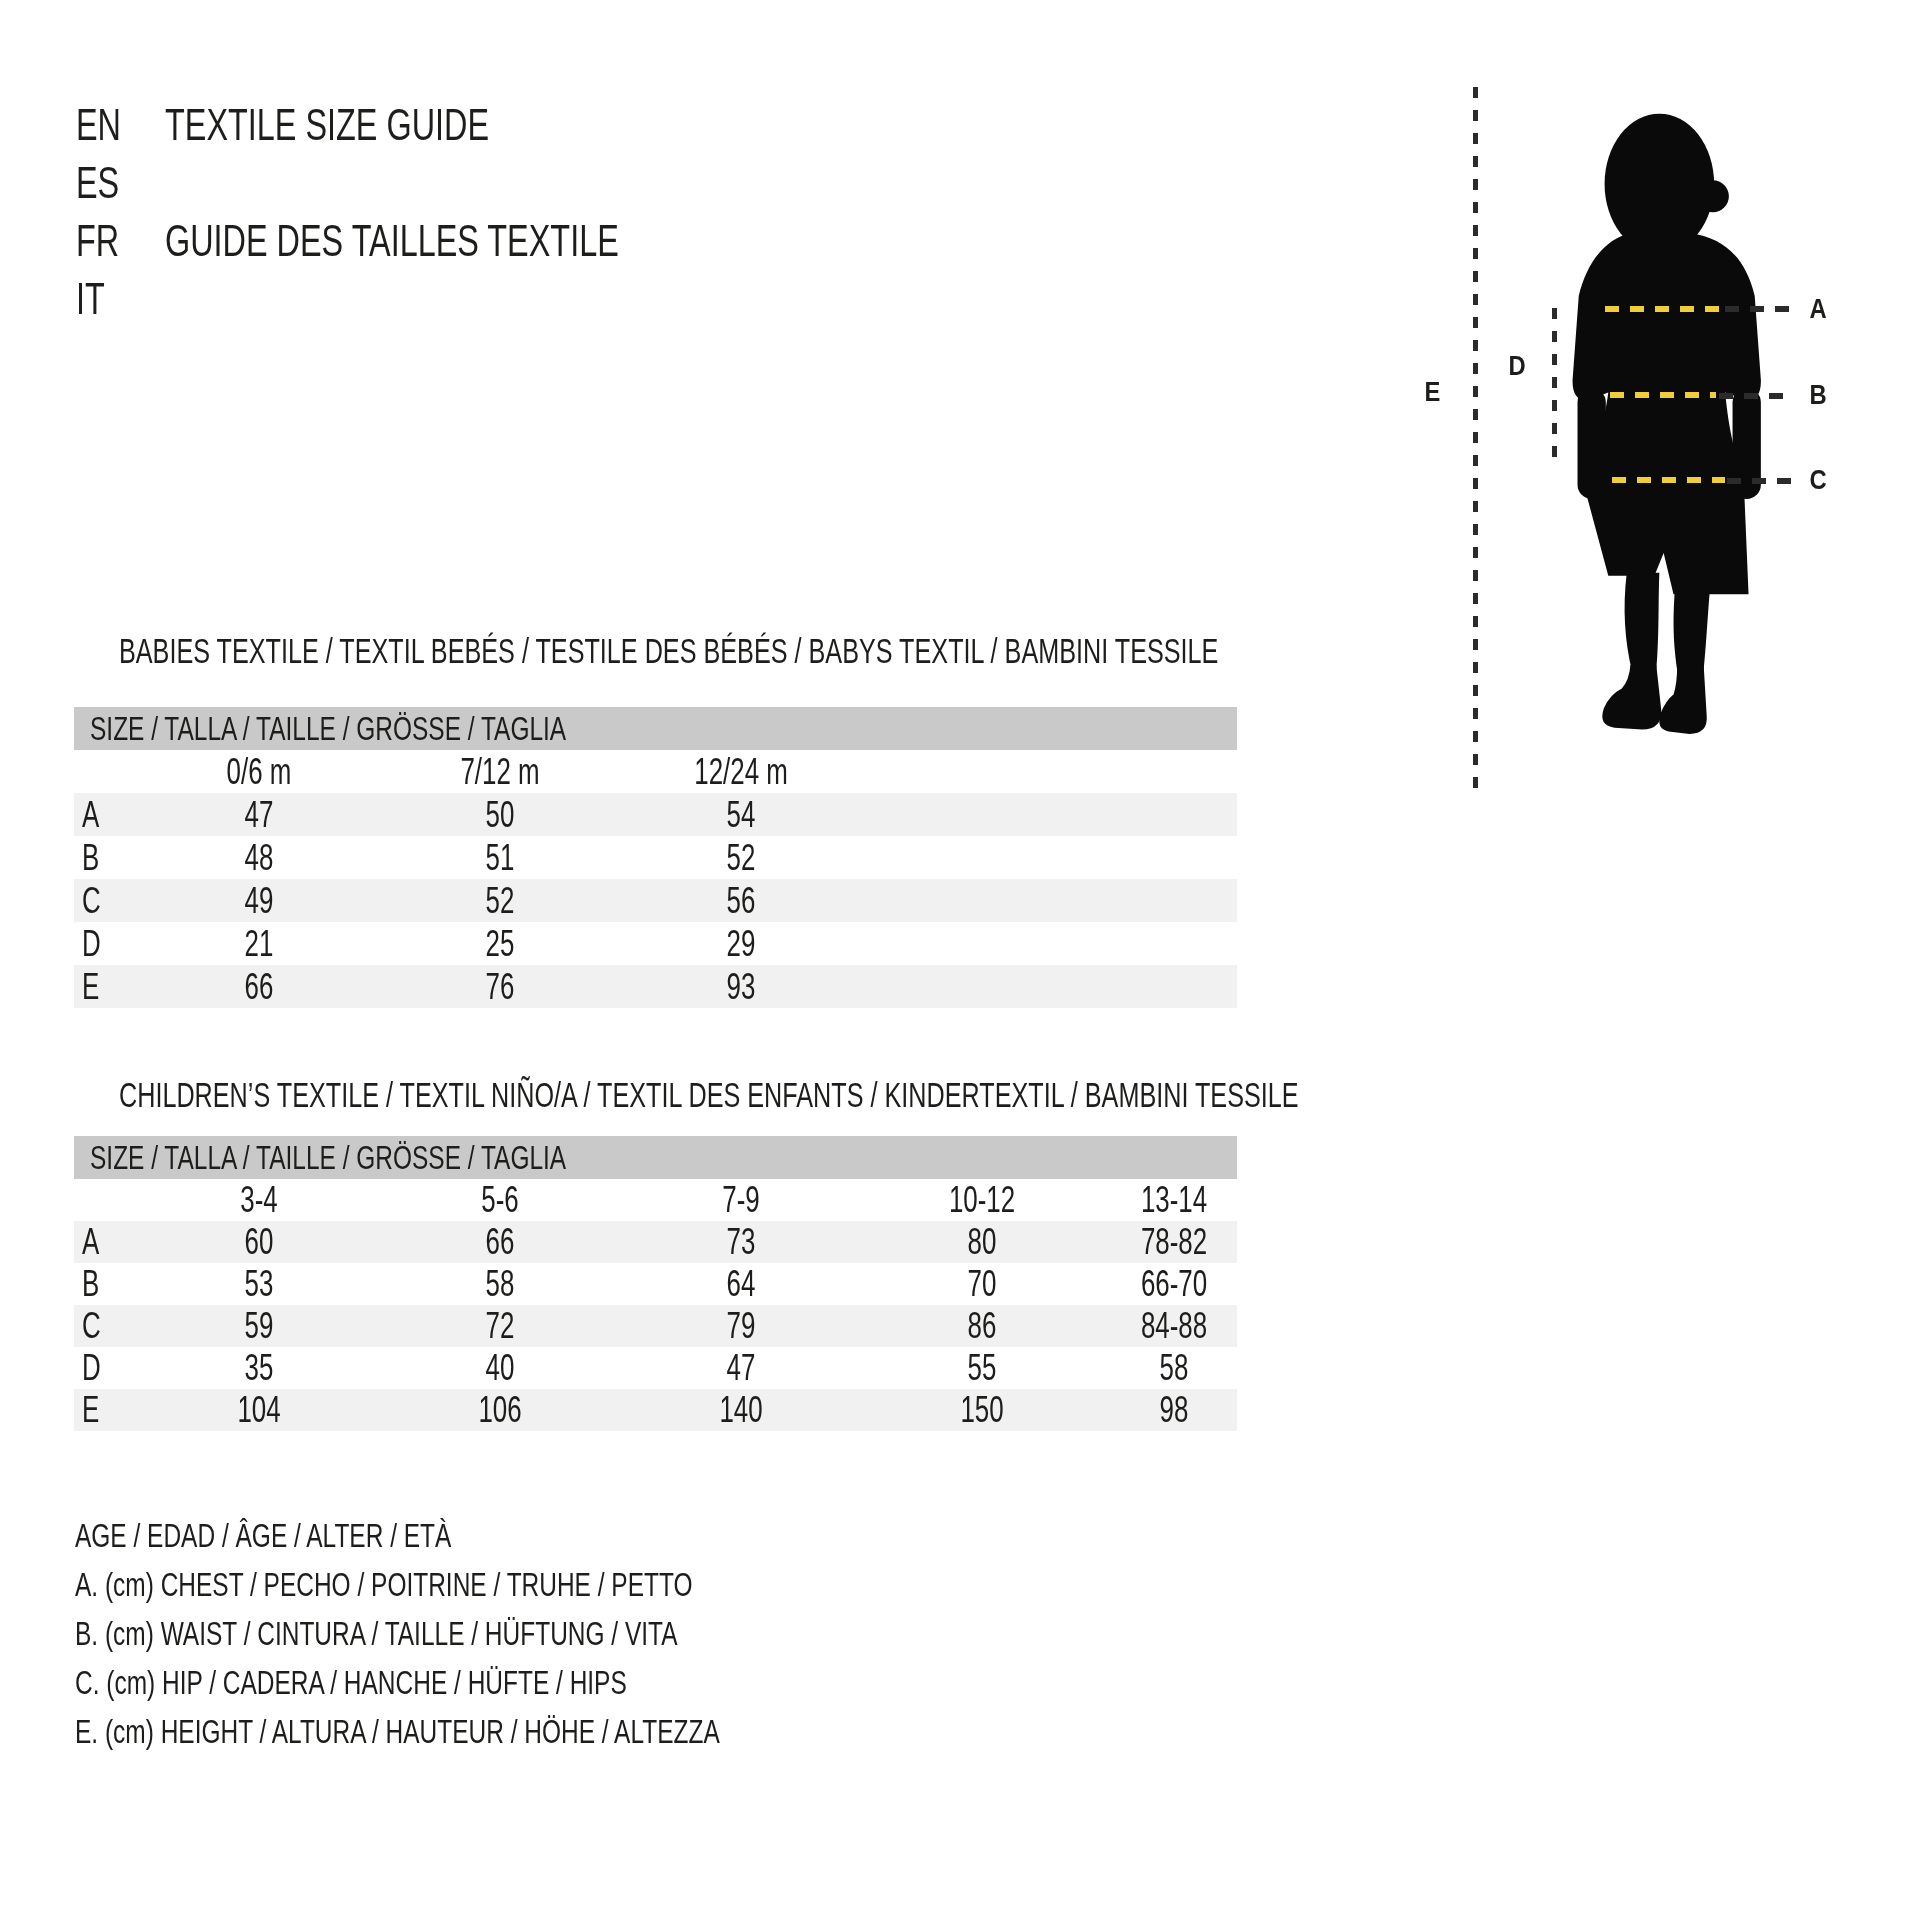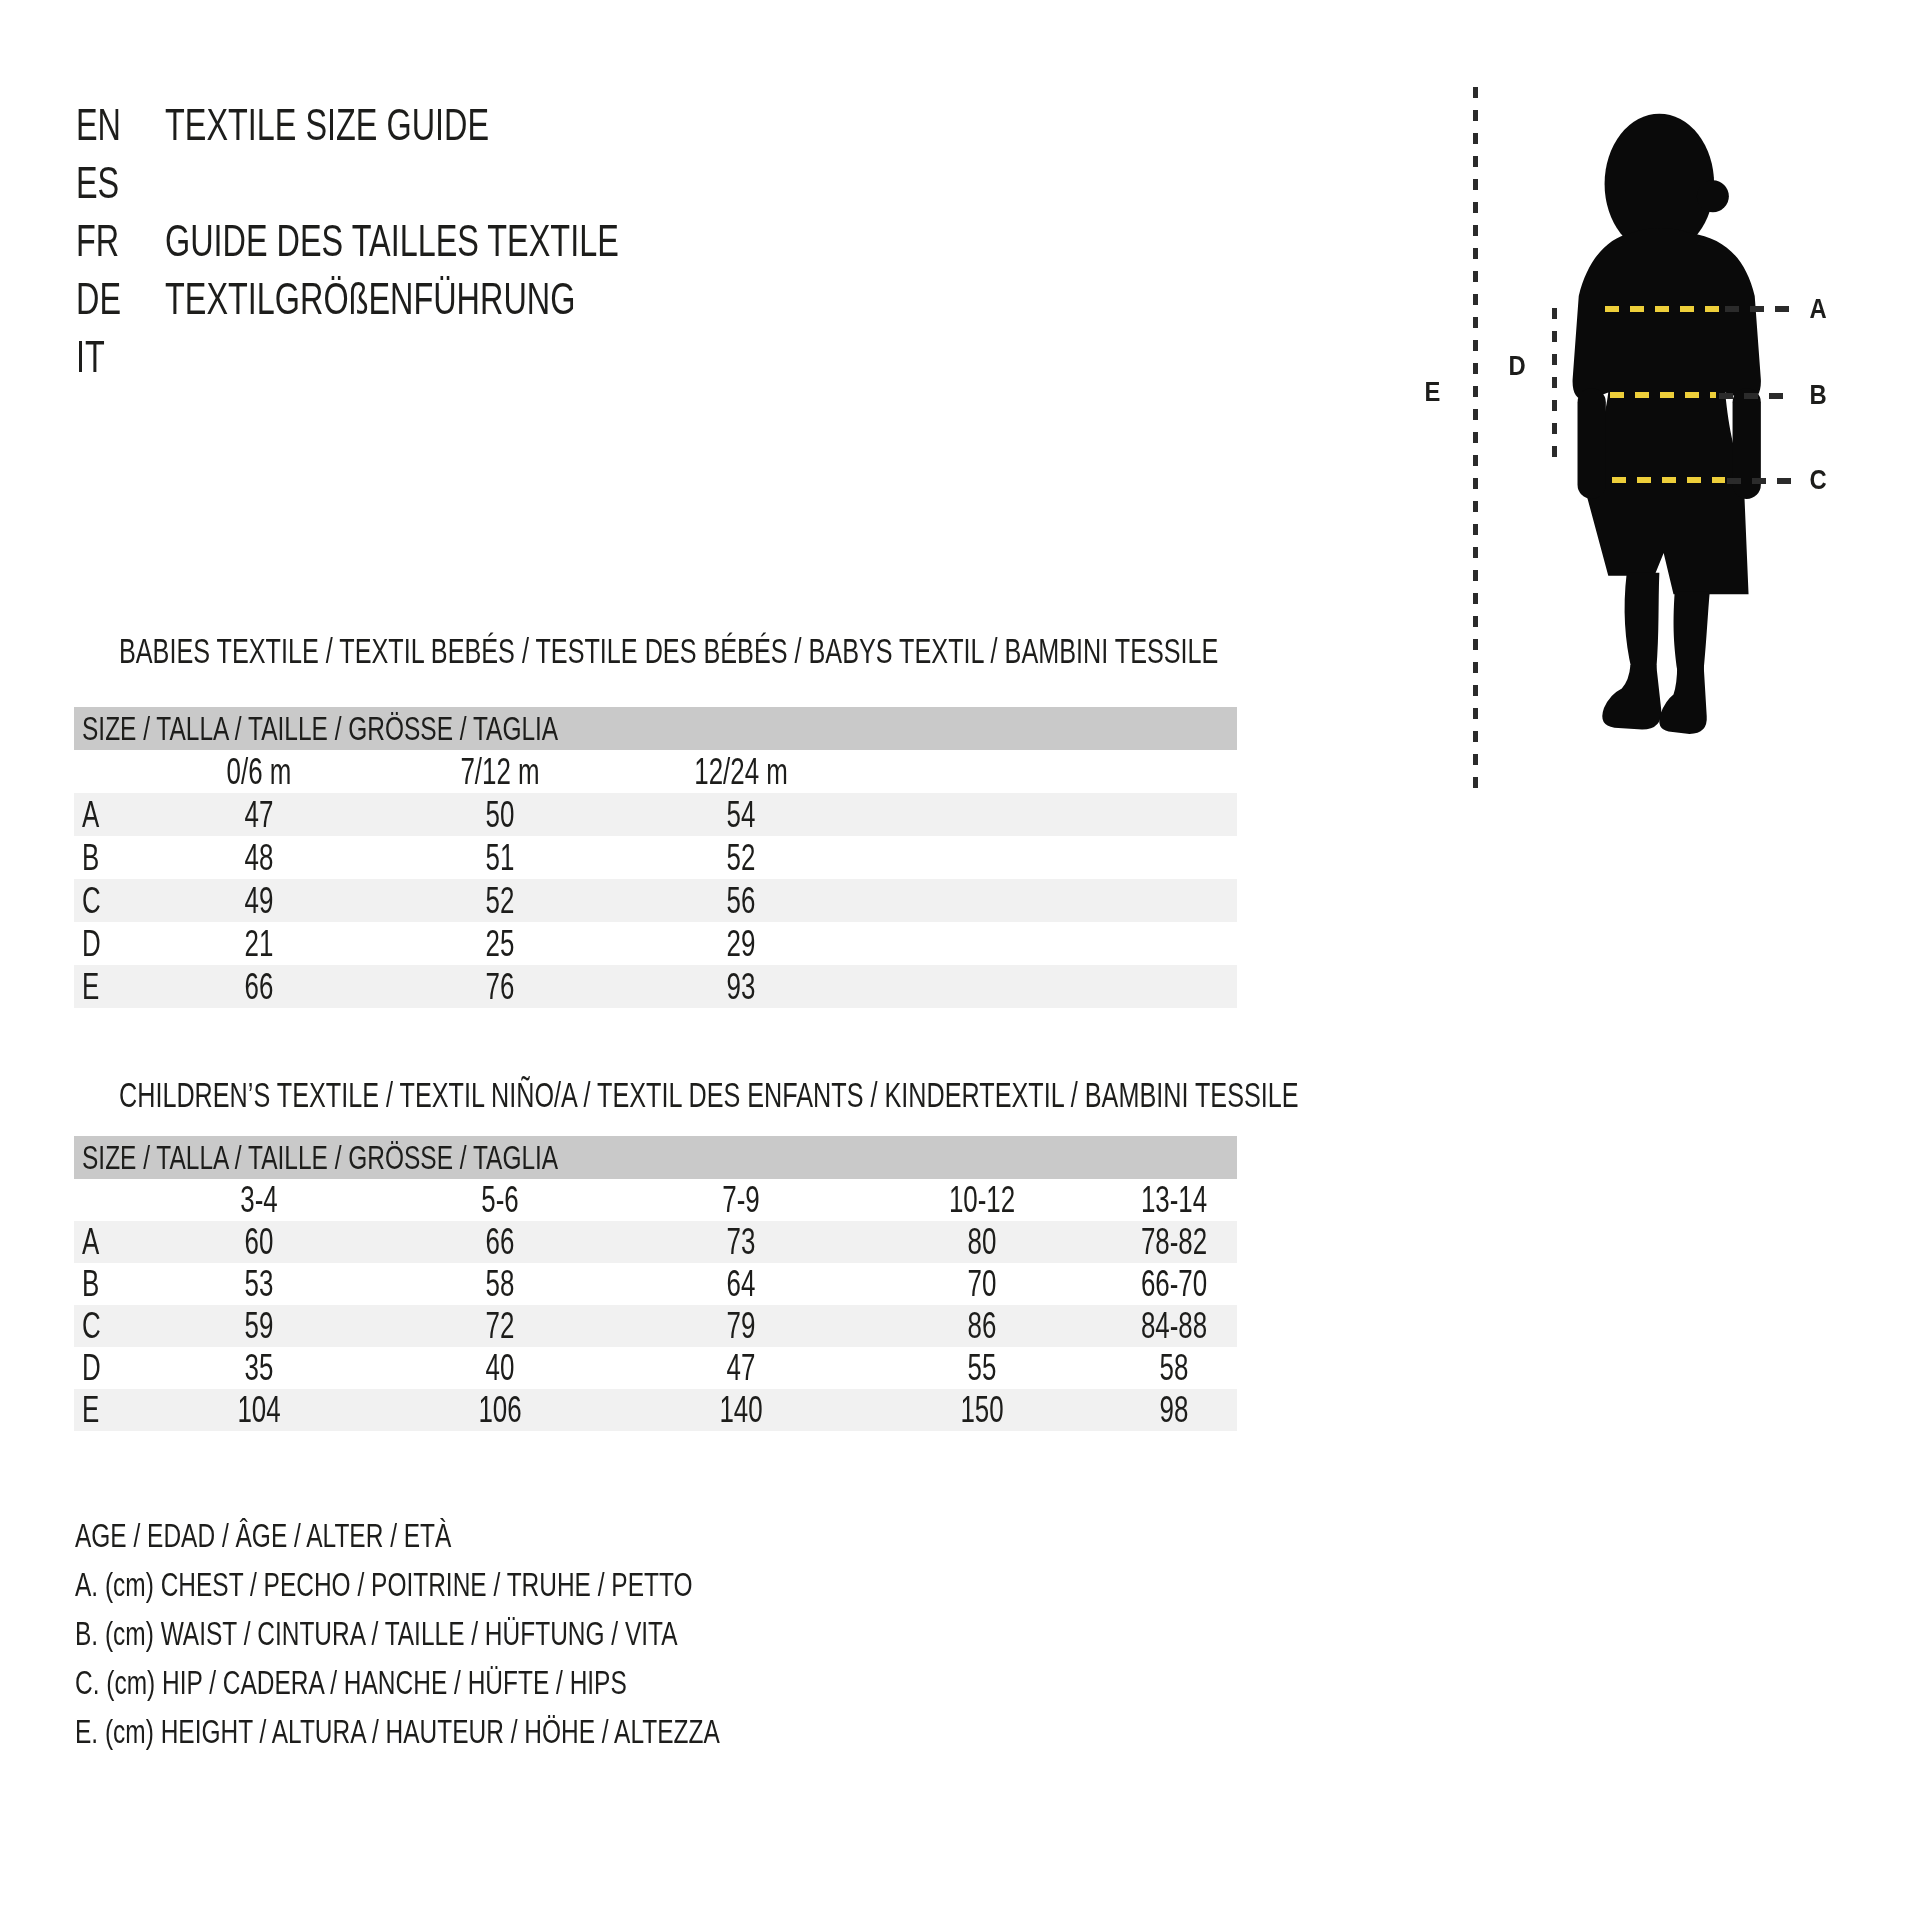--- a/index.html
+++ b/index.html
@@ -27,21 +27,21 @@
   #children-title { top:1077px; }
 
   
   .size-table { position:absolute; left:74px; width:1163px; }
   #babies-table   { top:707px; }
   #children-table { top:1136px; }
   .size-bar {
     height:43px; line-height:43px;
     background:#c9c9c9;
     font-size:34px;
-    padding-left:8px; box-sizing:border-box;
+    padding-left:16px; box-sizing:border-box;
   }
   .t-row { display:grid; height:43px; line-height:43px; font-size:36px;gap:19px; }
   #babies-table   .t-row { grid-template-columns:55px 222px 222px 222px auto; }
   #children-table .t-row { height:42px; line-height:42px; grid-template-columns:55px 222px 222px 222px 222px auto; }
   .stripe { background:#f1f1f1; }
   .cell       { text-align:center; }
   .cell-label { padding-left:8px; }
 
   
   .legend { position:absolute; left:75px; top:1511px; font-size:34px; }
@@ -86,24 +86,20 @@
   <div class="lang-row">
     <div class="lang-code"><span class="cond">EN</span></div>
     <div class="lang-title"><span class="cond">TEXTILE SIZE GUIDE</span></div>
   </div>
   <div class="lang-row">
     <div class="lang-code"><span class="cond">ES</span></div>
   </div>
   <div class="lang-row">
     <div class="lang-code"><span class="cond">FR</span></div>
     <div class="lang-title"><span class="cond">GUIDE DES TAILLES TEXTILE</span></div>
-  </div>
-  <div class="lang-row">
-    <div class="lang-code"><span class="cond">DE</span></div>
-    <div class="lang-title"><span class="cond">TEXTILGRÖßENFÜHRUNG</span></div>
   </div>
   <div class="lang-row">
     <div class="lang-code"><span class="cond">IT</span></div>
   </div>
 </div>
 
 <div class="dotline-v" id="e-line"></div>
 <div class="dotline-v" id="d-line"></div>
 
 <svg class="fig-svg" width="283" height="662" viewBox="0 0 460 1075" xmlns="http://www.w3.org/2000/svg">

